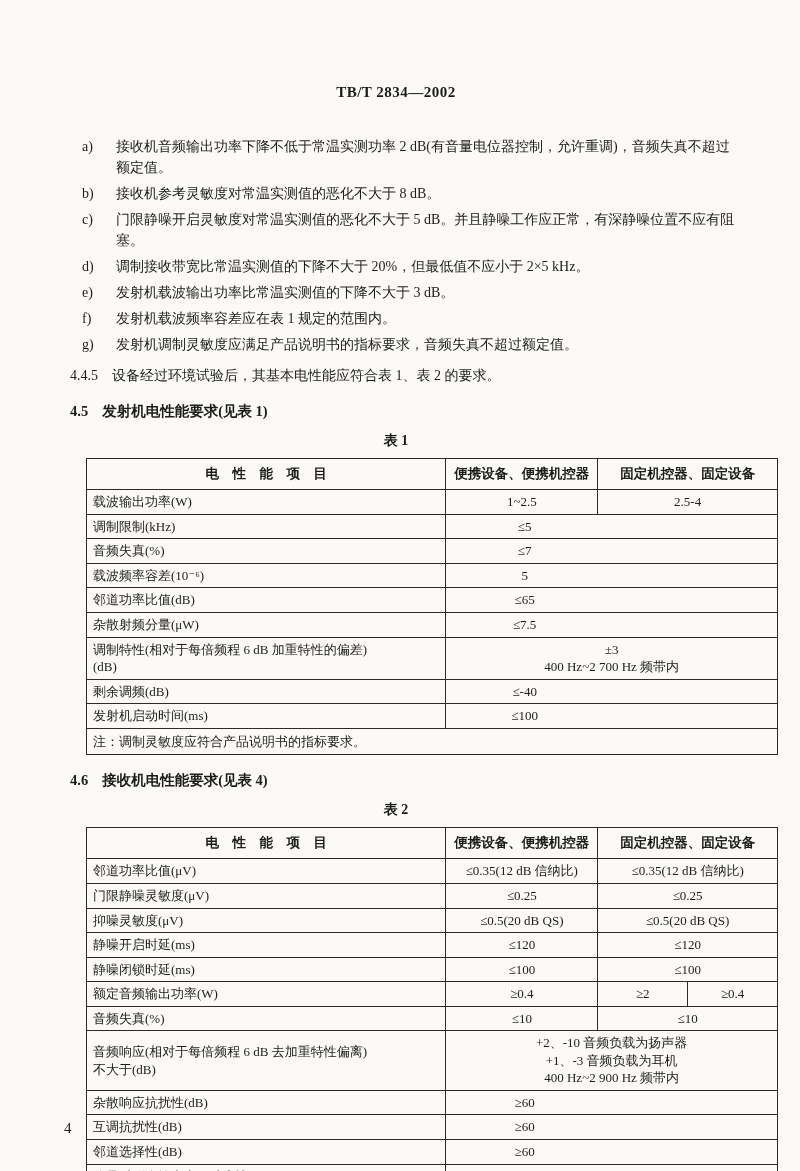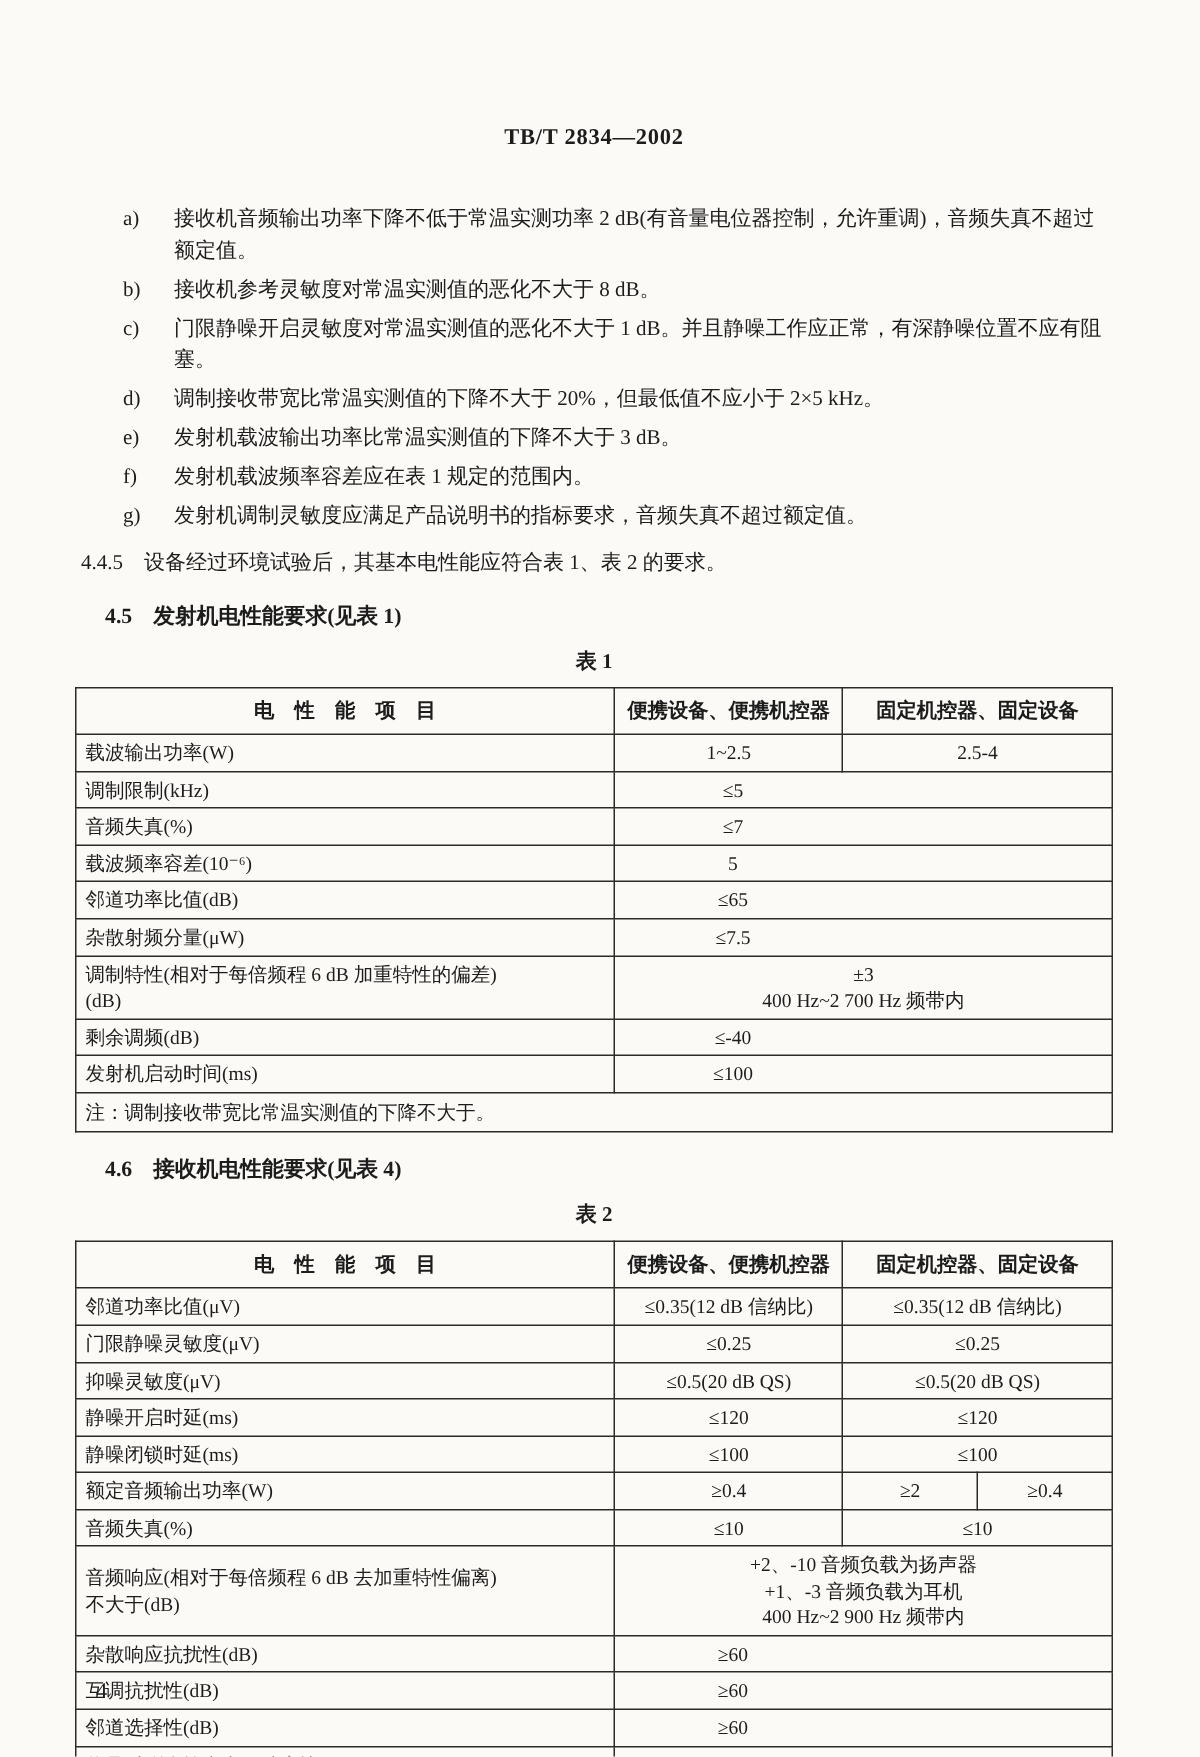--- a/index.html
+++ b/index.html
@@ -18,33 +18,34 @@
   .doc-header {
     text-align:center; font-weight:bold; font-size:15px;
     letter-spacing:0.5px; margin-bottom:35px;
   }
 
   .clauses { padding-left:32px; }
   .clause { display:flex; margin-bottom:5px; line-height:21px; }
   .clabel { flex:0 0 34px; }
   .ctext { flex:1; }
 
-  .para { margin:10px 0 6px 4px; line-height:21px; }
+  .para { margin:10px 0 6px 20px; line-height:21px; }
   .para .num { margin-right:14px; }
 
   .heading { font-weight:bold; font-size:14.5px; margin:14px 0 6px 4px; line-height:22px; }
   .heading .num { margin-right:14px;margin-left:16px; }
 
   .tbl-caption { text-align:center; font-weight:bold; margin:10px 0 8px 0; font-size:14px; }
 
   table.spec-table {
     width:100%; border-collapse:collapse;
     border:1.5px solid #2b2b2b;
     font-size:13px;
     margin-bottom:4px;
+    margin-left:36px;
   }
   .spec-table col.c-item { width:52%; }
   .spec-table col.c-v1   { width:22%; }
   .spec-table col.c-v2   { width:26%; }
   .spec-table col.c-v2a  { width:13%; }
   .spec-table col.c-v2b  { width:13%; }
 
   .spec-table th, .spec-table td {
     border:1px solid #2b2b2b;
     padding:3px 6px;
@@ -76,21 +77,21 @@
     <div class="clause">
       <span class="clabel">a)</span>
       <span class="ctext">接收机音频输出功率下降不低于常温实测功率 2 dB(有音量电位器控制，允许重调)，音频失真不超过额定值。</span>
     </div>
     <div class="clause">
       <span class="clabel">b)</span>
       <span class="ctext">接收机参考灵敏度对常温实测值的恶化不大于 8 dB。</span>
     </div>
     <div class="clause">
       <span class="clabel">c)</span>
-      <span class="ctext">门限静噪开启灵敏度对常温实测值的恶化不大于 1 dB。并且静噪工作应正常，有深静噪位置不应有阻塞。</span>
+      <span class="ctext">门限静噪开启灵敏度对常温实测值的恶化不大于 5 dB。并且静噪工作应正常，有深静噪位置不应有阻塞。</span>
     </div>
     <div class="clause">
       <span class="clabel">d)</span>
       <span class="ctext">调制接收带宽比常温实测值的下降不大于 20%，但最低值不应小于 2×5 kHz。</span>
     </div>
     <div class="clause">
       <span class="clabel">e)</span>
       <span class="ctext">发射机载波输出功率比常温实测值的下降不大于 3 dB。</span>
     </div>
     <div class="clause">
@@ -158,21 +159,21 @@
     </tr>
     <tr>
       <td class="item">剩余调频(dB)</td>
       <td class="val span-left" colspan="2">≤-40</td>
     </tr>
     <tr>
       <td class="item">发射机启动时间(ms)</td>
       <td class="val span-left" colspan="2">≤100</td>
     </tr>
     <tr>
-      <td class="note" colspan="3">注：调制接收带宽比常温实测值的下降不大于。</td>
+      <td class="note" colspan="3">注：调制灵敏度应符合产品说明书的指标要求。</td>
     </tr>
   </tbody>
     </table>
 
   <div class="heading">
     <span class="num">4.6</span><span>接收机电性能要求(见表 4)</span>
   </div>
 
   <div class="tbl-caption">表 2</div>
 

